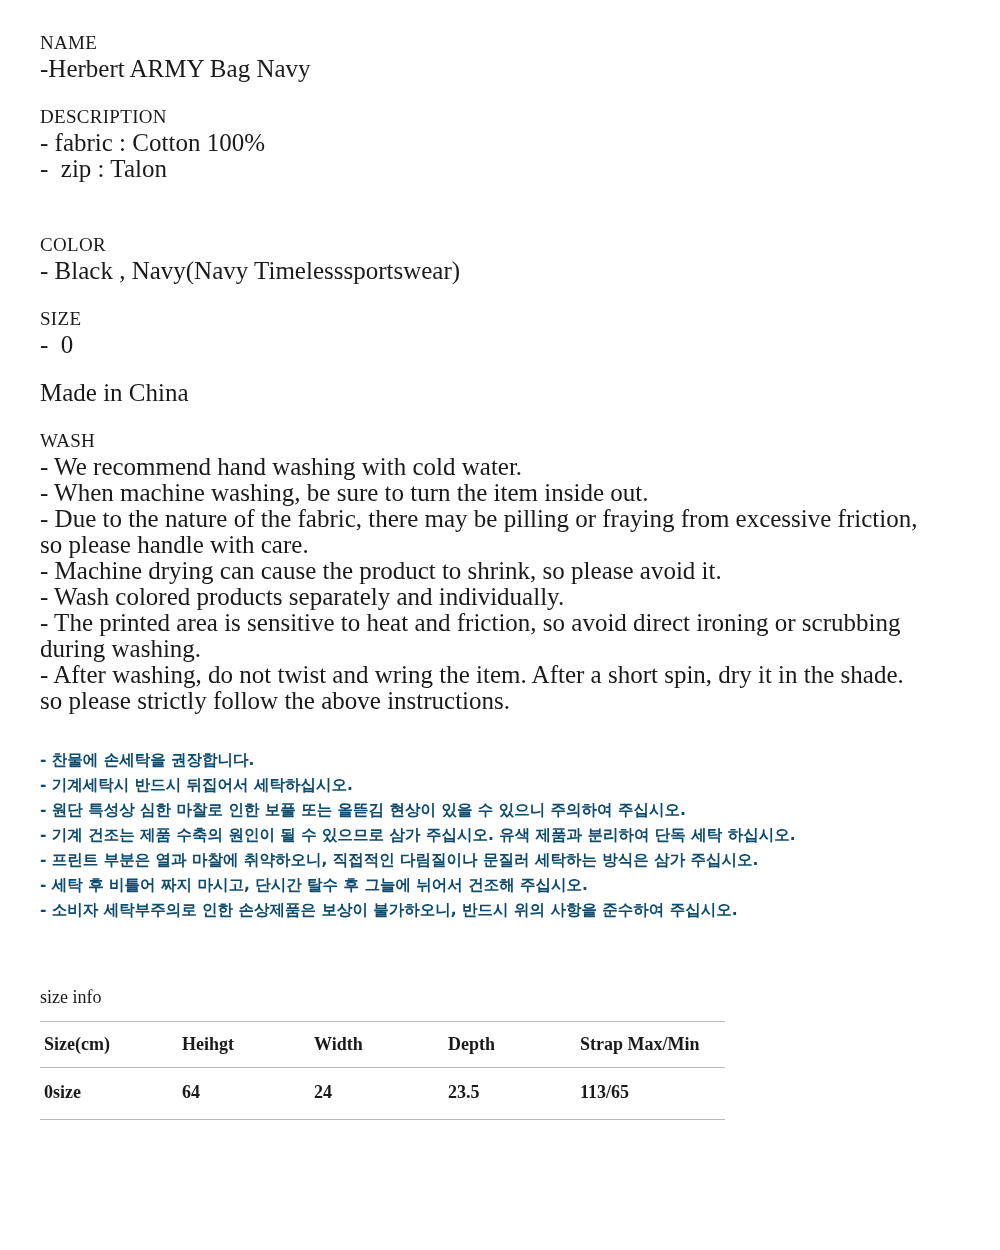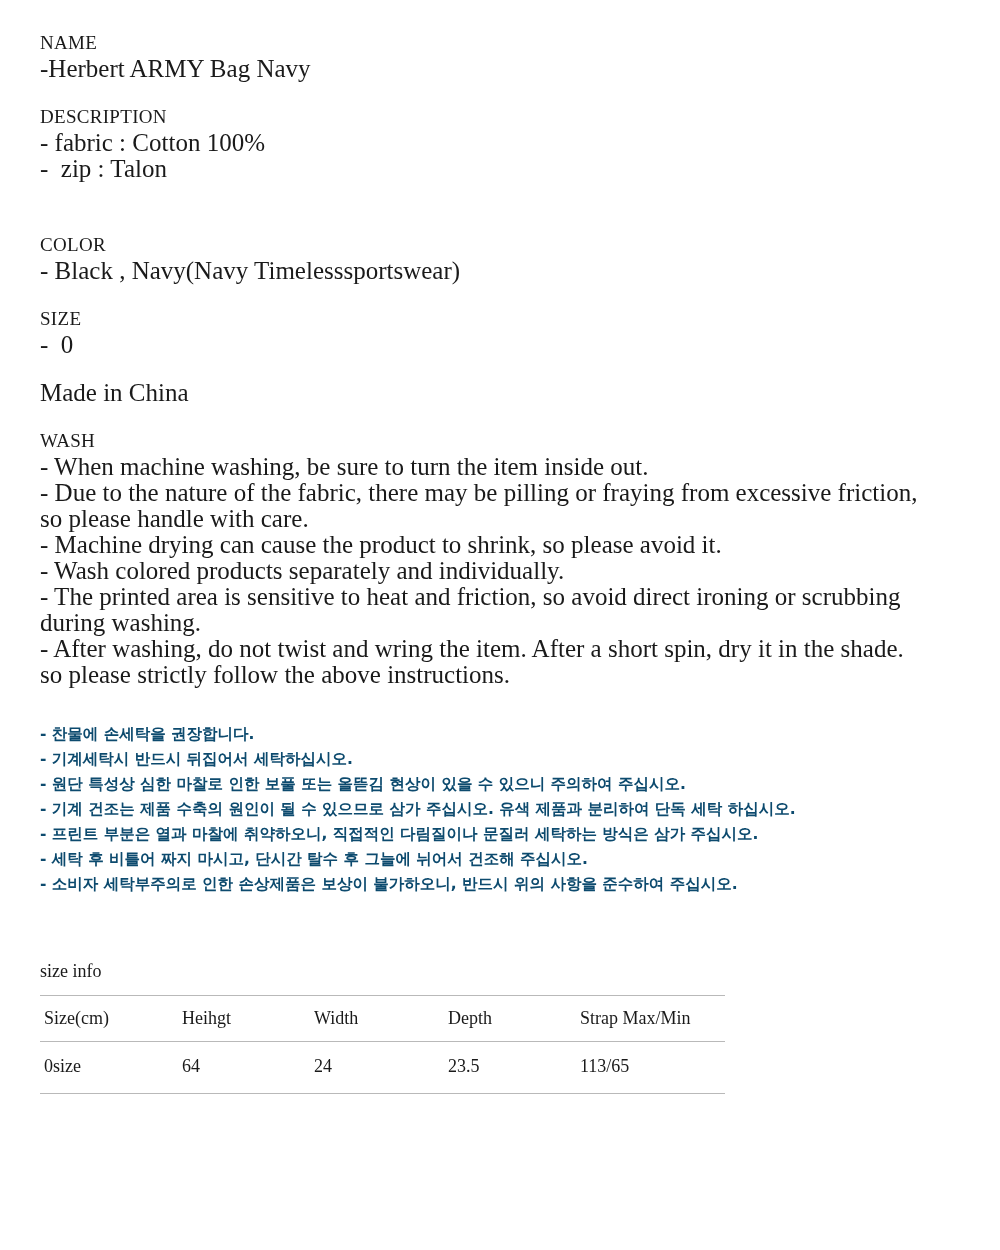--- a/index.html
+++ b/index.html
@@ -50,21 +50,21 @@
 
   table.size-table {
     border-collapse: collapse;
     margin-top: 12px;
     width: 665px;
     table-layout: fixed;
   }
   table.size-table th,
   table.size-table td {
     text-align: left;
-    font-weight: normal;
+    font-weight: bold;
     font-size: 18px;
     padding: 12px 0 12px 4px;
   }
   table.size-table thead th {
     border-top: 1px solid #b9b9b9;
     border-bottom: 1px solid #b9b9b9;
   }
   table.size-table tbody td {
     border-bottom: 1px solid #b9b9b9;
     padding-top: 14px;
@@ -100,20 +100,21 @@
   <div class="heading">SIZE</div>
   <div class="line">-  0</div>
 
   <div class="gap-sm"></div>
 
   <div class="line">Made in China</div>
 
   <div class="gap-sm"></div>
 
   <div class="heading">WASH</div>
+  <div class="line">- We recommend hand washing with cold water.</div>
   <div class="line">- When machine washing, be sure to turn the item inside out.</div>
   <div class="line">- Due to the nature of the fabric, there may be pilling or fraying from excessive friction,</div>
   <div class="line">so please handle with care.</div>
   <div class="line">- Machine drying can cause the product to shrink, so please avoid it.</div>
   <div class="line">- Wash colored products separately and individually.</div>
   <div class="line">- The printed area is sensitive to heat and friction, so avoid direct ironing or scrubbing during washing.</div>
   <div class="line">- After washing, do not twist and wring the item. After a short spin, dry it in the shade.</div>
   <div class="line">so please strictly follow the above instructions.</div>
 
   <div class="gap-md"></div>

